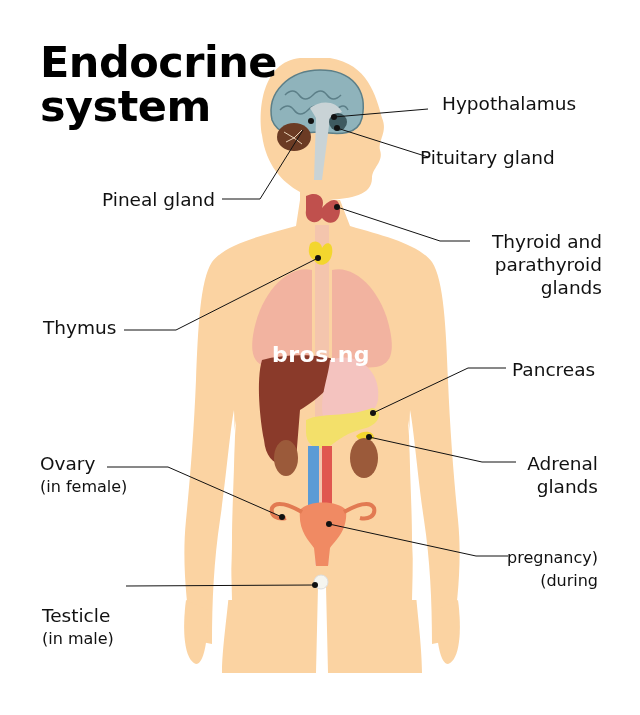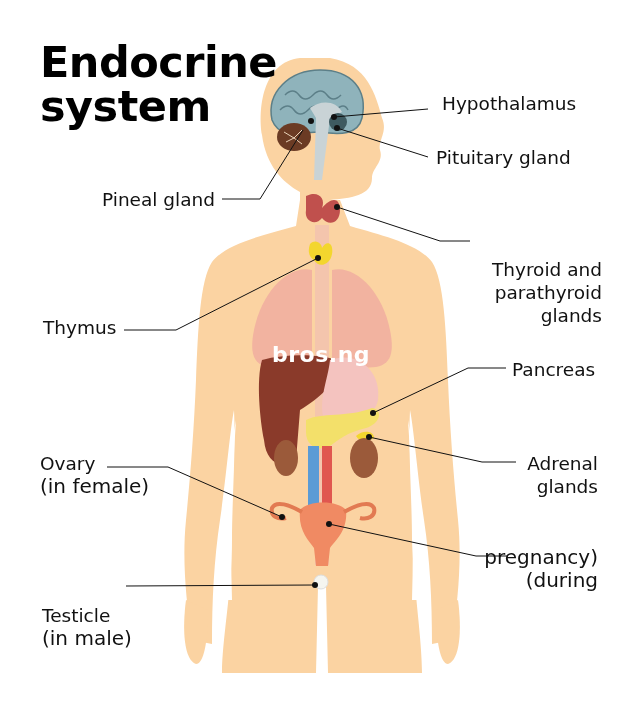--- a/index.html
+++ b/index.html
@@ -1,19 +1,19 @@
 <!DOCTYPE html>
 <html><head>
 <meta charset="utf-8">
 <style>
   html,body{margin:0;padding:0;background:#ffffff;}
   body{width:640px;height:715px;position:relative;overflow:hidden;font-family:"DejaVu Sans","Liberation Sans",sans-serif;}
   .title{position:absolute;left:40px;top:40px;font-size:43px;font-weight:bold;line-height:44px;color:#000;letter-spacing:-0.5px;font-family:"DejaVu Sans",sans-serif;}
   .lbl{position:absolute;font-size:18.5px;color:#111;line-height:23px;white-space:nowrap;}
-  .sub{font-size:20px;color:#111;}
+  .sub{font-size:16px;color:#111;}
   .right{text-align:right;}
   svg{position:absolute;left:0;top:0;}
   .wm{position:absolute;left:272px;top:342px;font-size:22px;font-weight:bold;color:#ffffff;letter-spacing:0.5px;}
 </style>
 </head>
 <body>
 
 <svg width="640" height="715" viewBox="0 0 640 715">
 
   <g fill="#fbd3a2">
@@ -94,24 +94,24 @@
 </svg>
 
 <div class="title">
   <div>Endocrine</div>
   <div>system</div>
 </div>
 
 <div class="wm">bros.ng</div>
 
 <div class="lbl" style="left:442px;top:92px;">Hypothalamus</div>
-<div class="lbl" style="left:436px;top:146px;">Pituitary gland</div>
+<div class="lbl" style="left:420px;top:146px;">Pituitary gland</div>
 <div class="lbl" style="left:102px;top:188px;text-align:right;">Pineal gland</div>
 
-<div class="lbl right" style="right:38px;top:230px;margin-top:28px;">
+<div class="lbl right" style="right:38px;top:230px;">
   <div>Thyroid and</div>
   <div>parathyroid</div>
   <div>glands</div>
 </div>
 
 <div class="lbl" style="left:43px;top:316px;">Thymus</div>
 <div class="lbl" style="left:512px;top:358px;">Pancreas</div>
 
 <div class="lbl right" style="right:42px;top:452px;">
   <div>Adrenal</div>

